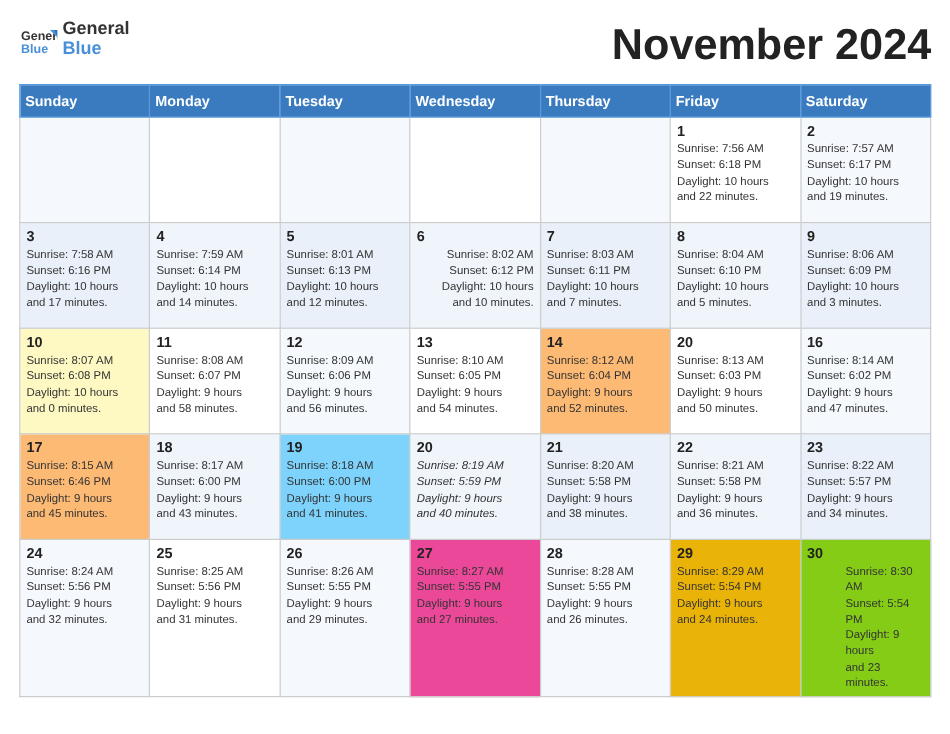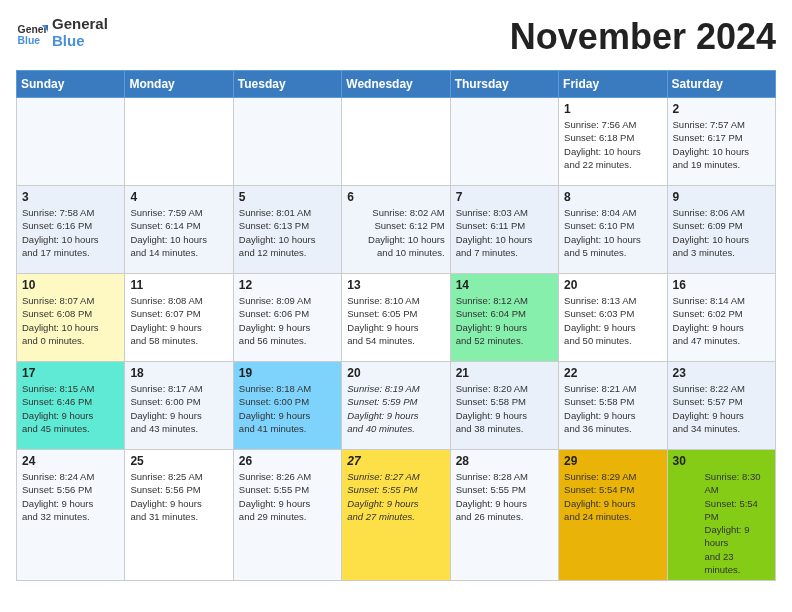--- a/index.html
+++ b/index.html
@@ -211,21 +211,21 @@
 Daylight: 9 hours
 and 56 minutes.</div>
         </td>
         <td style="background-color: rgb(255, 255, 255);">
           <span class="day-number">13</span>
           <div class="day-info" style="white-space: pre-line;">Sunrise: 8:10 AM
 Sunset: 6:05 PM
 Daylight: 9 hours
 and 54 minutes.</div>
         </td>
-        <td style="background-color: #86efac;">
+        <td style="background-color: #fdba74;">
           <span class="day-number">14</span>
           <div class="day-info" style="white-space: pre-line;">Sunrise: 8:12 AM
 Sunset: 6:04 PM
 Daylight: 9 hours
 and 52 minutes.</div>
         </td>
         <td style="background-color: rgb(255, 255, 255);">
           <span class="day-number">20</span>
           <div class="day-info" style="white-space: pre-line;">Sunrise: 8:13 AM
 Sunset: 6:03 PM
@@ -234,21 +234,21 @@
         </td>
         <td style="background-color: rgb(245, 248, 252);">
           <span class="day-number">16</span>
           <div class="day-info" style="white-space: pre-line;">Sunrise: 8:14 AM
 Sunset: 6:02 PM
 Daylight: 9 hours
 and 47 minutes.</div>
         </td>
       </tr>
       <tr>
-        <td style="background-color: #5eead4;">
+        <td style="background-color: #fdba74;">
           <span class="day-number">17</span>
           <div class="day-info" style="white-space: pre-line;">Sunrise: 8:15 AM
 Sunset: 6:46 PM
 Daylight: 9 hours
 and 45 minutes.</div>
         </td>
         <td style="background-color: rgb(240, 245, 252);">
           <span class="day-number">18</span>
           <div class="day-info" style="white-space: pre-line;">Sunrise: 8:17 AM
 Sunset: 6:00 PM
@@ -306,21 +306,21 @@
 Daylight: 9 hours
 and 31 minutes.</div>
         </td>
         <td style="background-color: rgb(245, 248, 252);">
           <span class="day-number">26</span>
           <div class="day-info" style="white-space: pre-line;">Sunrise: 8:26 AM
 Sunset: 5:55 PM
 Daylight: 9 hours
 and 29 minutes.</div>
         </td>
-        <td style="background-color: #fde047; font-style: italic;">
+        <td style="background-color: #ec4899;">
           <span class="day-number">27</span>
           <div class="day-info" style="white-space: pre-line;">Sunrise: 8:27 AM
 Sunset: 5:55 PM
 Daylight: 9 hours
 and 27 minutes.</div>
         </td>
         <td style="background-color: rgb(245, 248, 252);">
           <span class="day-number">28</span>
           <div class="day-info" style="white-space: pre-line;">Sunrise: 8:28 AM
 Sunset: 5:55 PM

